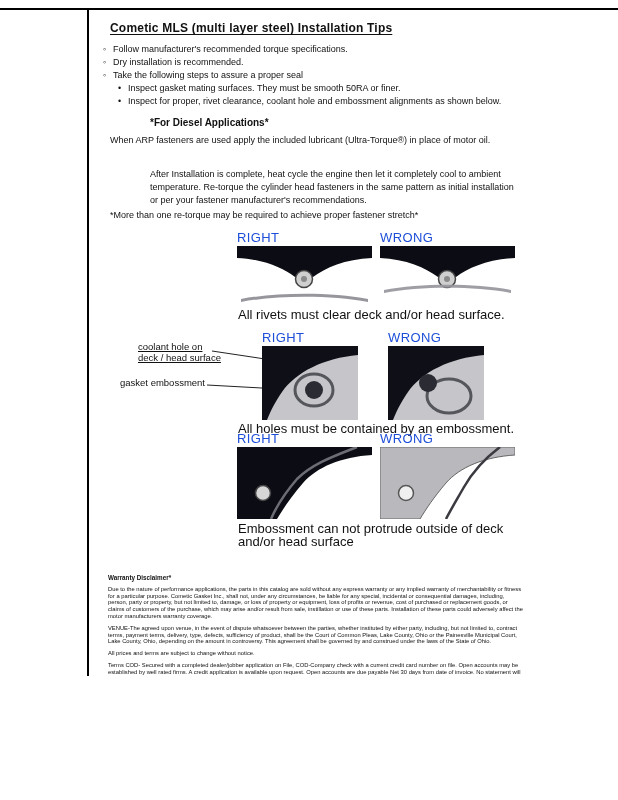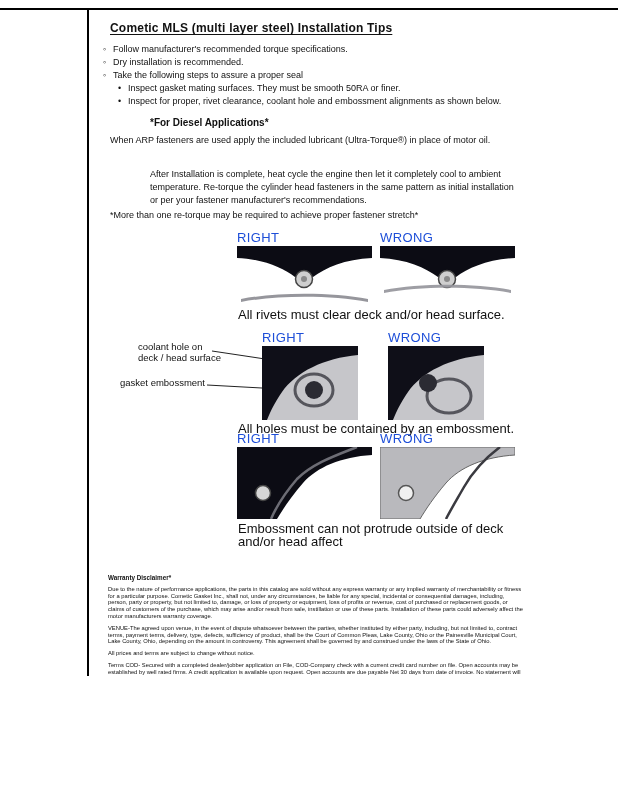--- a/index.html
+++ b/index.html
@@ -41,21 +41,21 @@
   .fig-r2b { left:388px; top:346px; width:96px;  height:74px; }
   .fig-r3a { left:237px; top:447px; width:135px; height:72px; }
   .fig-r3b { left:380px; top:447px; width:135px; height:72px; }
 
   .cap { position:absolute; font-size:13px; color:#111; line-height:13px; }
   .cap1 { left:238px; top:308px; }
   .cap2 { left:238px; top:422px; }
   .cap3 { left:238px; top:522px; }
 
   .callout { position:absolute; font-size:9.5px; line-height:11px; color:#111; }
-  .callout1 { left:138px; top:341px; width:95px; }
+  .callout1 { left:138px; top:341px; width:95px;text-decoration:underline; }
   .callout2 { left:120px; top:377px; }
   .callout-lines { position:absolute; left:195px; top:338px; width:120px; height:70px; }
 
   .warranty { position:absolute; left:108px; top:575px; width:415px; font-size:5.8px; line-height:6.8px; color:#111; }
   .warranty .w-head { font-size:6.3px; font-weight:bold; margin-bottom:4px; }
   .warranty p { margin:0 0 5px 0; }
   .warranty p.tight { margin-bottom:0; }
 
   .footer-code { position:absolute; left:416px; top:759px; font-size:11px; letter-spacing:0.3px; color:#111;text-align:right; }
 </style>
@@ -156,21 +156,21 @@
   </div>
   <div class="fig fig-r3b">
     <svg viewBox="0 0 135 72">
       <path d="M0,0 H135 V8 C104,10 80,20 66,36 C54,50 46,62 40,72 H0 Z" fill="#b9b9bd" stroke="#666" stroke-width="1"></path>
       <path d="M120,0 C104,12 92,26 84,40 C76,54 70,64 66,72" fill="none" stroke="#3a3a40" stroke-width="2.5"></path>
       <circle cx="26" cy="46" r="7.5" fill="#f0f0f0" stroke="#555" stroke-width="1.5"></circle>
     </svg>
   </div>
   <div class="cap cap3">
     <div>Embossment can not protrude outside of deck</div>
-    <div>and/or head affect</div>
+    <div>and/or head surface</div>
   </div>
 
   <div class="warranty">
     <div class="w-head">Warranty Disclaimer*</div>
     <p>Due to the nature of performance applications, the parts in this catalog are sold without any express warranty or any implied warranty of merchantability or fitness for a particular purpose. Cometic Gasket Inc., shall not, under any circumstances, be liable for any special, incidental or consequential damages, including, person, party or property, but not limited to, damage, or loss of property or equipment, loss of profits or revenue, cost of purchased or replacement goods, or claims of customers of the purchase, which may arise and/or result from sale, instillation or use of these parts. Installation of these parts could adversely affect the motor manufacturers warranty coverage.</p>
     <p>VENUE-The agreed upon venue, in the event of dispute whatsoever between the parties, whether instituted by either party, including, but not limited to, contract terms, payment terms, delivery, type, defects, sufficiency of product, shall be the Court of Common Pleas, Lake County, Ohio or the Painesville Municipal Court, Lake County, Ohio, depending on the amount in controversy. This agreement shall be governed by and construed under the laws of the State of Ohio.</p>
     <p>All prices and terms are subject to change without notice.</p>
     <p>Terms COD- Secured with a completed dealer/jobber application on File, COD-Company check with a current credit card number on file. Open accounts may be established by well rated firms. A credit application is available upon request. Open accounts are due payable Net 30 days from date of invoice. No statement will be sent. If an account becomes 60 or more days past due, it is subject to being placed on credit hold. No orders will be shipped or new orders accepted until past due balance is paid. If an account becomes 90 or more days past due, it is subject to being placed for collections. All costs of collection are the responsibility of the customer, including attorney fees, court costs, and other expenses of litigation.</p>
     <p>Returns- Authorized (RGA) must be obtained in advance on all returns. A packing slip or invoice number must accompany the merchandise. No returns after 30 days from invoice date. All returns are subject to a 25% restocking charge. All custom designed and custom manufactured gaskets are non-returnable.</p>
     <p class="tight">Only catalog parts are returnable.</p>

